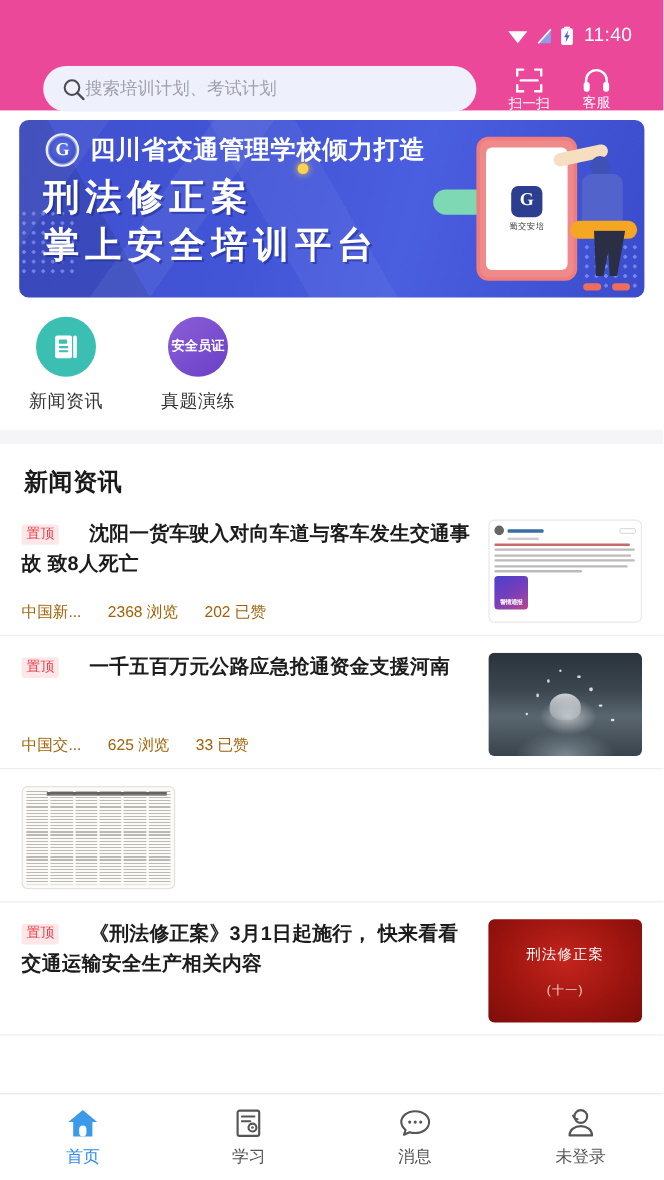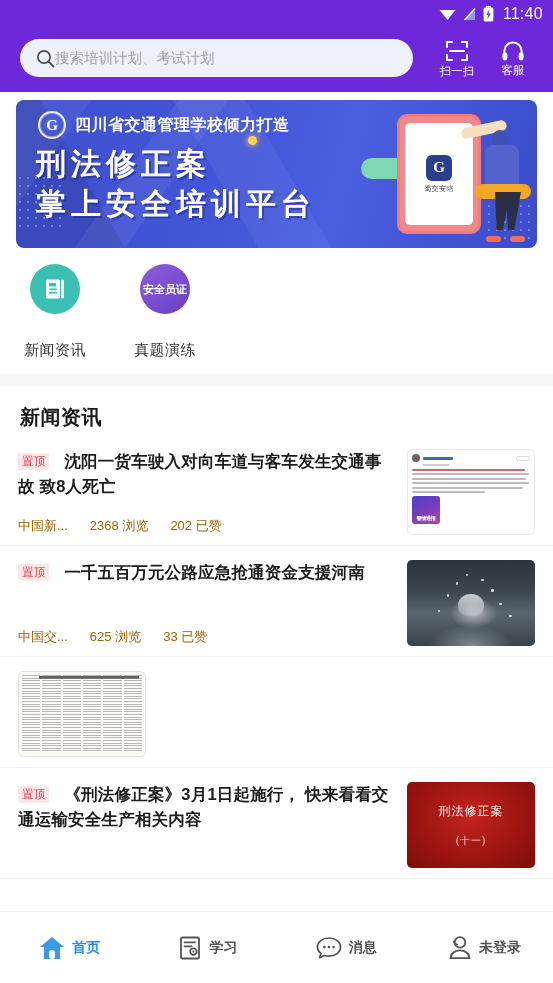--- a/index.html
+++ b/index.html
@@ -6,22 +6,22 @@
   html,body { width:553px; height:983px; }
   body {
     font-family:"Liberation Sans","DejaVu Sans",sans-serif;
     background:#ffffff;
     overflow:hidden;
     position:relative;
   }
 
   
   .header {
-    background:#6d28d9;
-    padding:0;
+    background:#ec4899;
+    padding:16px;
     position:relative;
     height:92px;
   }
   .statusbar {
     height:28px;
     display:flex;
     align-items:center;
     justify-content:flex-end;
     padding:0 10px 0 0;
     gap:7px;
@@ -108,21 +108,21 @@
   .logo-badge {
     width:28px;height:28px;border-radius:50%;
     border:2px solid #e9ecff;
     background:radial-gradient(circle at 50% 45%, #5f72e8 0%, #3c4fc4 70%, #2f40ae 100%);
     display:flex;align-items:center;justify-content:center;
     font-size:15px;font-weight:bold;color:#ffffff;
     font-family:"Liberation Serif",serif;
     box-shadow:inset 0 0 0 1px rgba(255,255,255,.35);
   }
   .banner-sub {
-    color:#fff;font-size:16px;font-weight:bold;letter-spacing:.5px;
+    color:#fff;font-size:21px;font-weight:bold;letter-spacing:.5px;
   }
   .banner-l1,.banner-l2 {
     position:absolute;left:20px;
     font-size:30px;font-weight:bold;color:#ffffff;
     letter-spacing:5px;
     text-shadow:2px 2px 0 rgba(30,42,140,.55);
     font-family:"Liberation Sans",sans-serif;
     white-space:nowrap;
   }
   .banner-l1 { top:44px; }
@@ -174,21 +174,21 @@
   .shoe2{position:absolute;right:12px;bottom:6px;width:15px;height:6px;border-radius:3px;background:#ef6d5a;}
 
   
   .quick {
     display:flex;
     padding:16px 0 14px 0;
     background:#fff;
   }
   .quick-item {
     width:110px;
-    display:flex;flex-direction:column;align-items:center;gap:27px;
+    display:flex;flex-direction:column;align-items:center;gap:11px;
   }
   .q-circle {
     width:50px;height:50px;border-radius:50%;
     display:flex;align-items:center;justify-content:center;
   }
   .q-circle.teal { background:#3bbfb2; }
   .q-circle.purple { background:linear-gradient(140deg,#8b5fd6 0%,#7b4fd0 50%,#6a3fc4 100%); }
   .q-label { font-size:15px;color:#333;letter-spacing:.4px; }
   .q-badge-txt {
     color:#fff;font-size:11px;font-weight:bold;line-height:12px;text-align:center;letter-spacing:0;
@@ -215,21 +215,21 @@
     letter-spacing:.2px;
   }
   .pin {
     display:inline-block;
     background:#fde7e9;
     color:#e8414c;
     font-size:11.5px;
     font-weight:normal;
     padding:2px 4px;
     border-radius:2px;
-    margin-right:15px;
+    margin-right:25px;
     vertical-align:2px;
     line-height:13px;
   }
   .news-meta {
     margin-top:auto;
     padding-top:14px;
     display:flex;gap:22px;
     font-size:13px;color:#a16207;
   }
   .news-meta .src { max-width:78px;overflow:hidden;text-overflow:ellipsis;white-space:nowrap; }
@@ -277,21 +277,21 @@
   .t4 .l2{color:#f3cfcf;font-size:10px;letter-spacing:1px;}
 
   
   .tabbar {
     position:absolute;left:0;bottom:0;width:553px;height:72px;
     background:#ffffff;
     border-top:1px solid #ececec;
     display:flex;align-items:center;
   }
   .tab {
-    flex:1;display:flex;align-items:center;justify-content:center;gap:6px;font-weight:bold;
+    flex:1;display:flex;flex-direction:column;align-items:center;justify-content:center;gap:6px;
   }
   .tab span { font-size:14px;color:#555; }
   .tab.active span { color:#2d8cf0; }
   svg { display:block; }
 </style>
 </head>
 <body>
 
 <div class="header">
 

